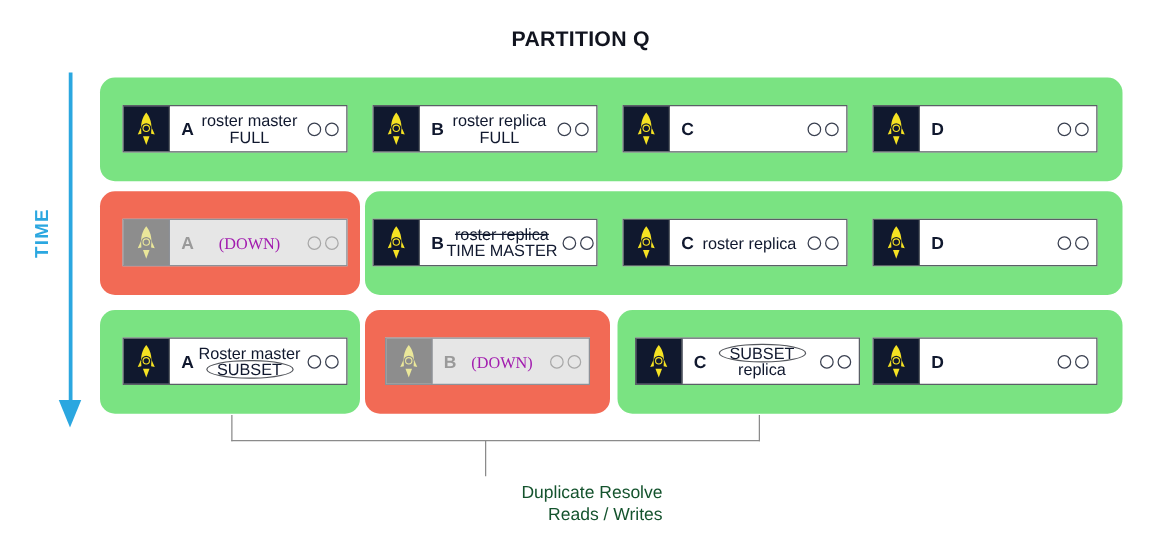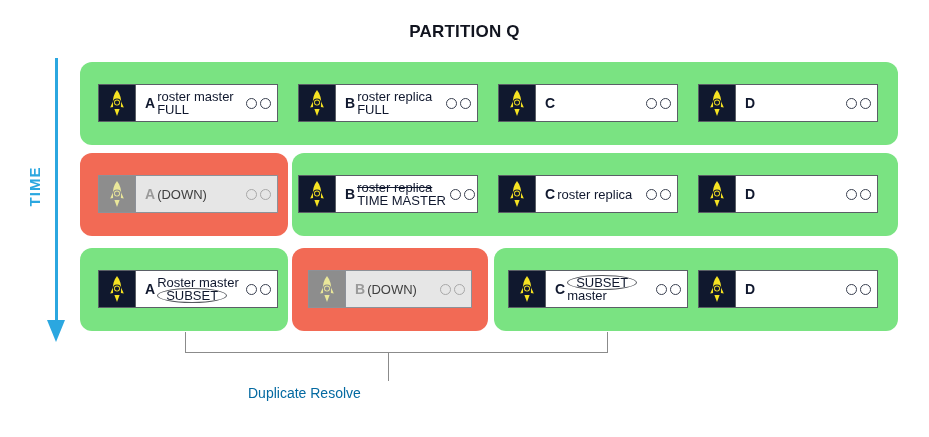--- a/index.html
+++ b/index.html
@@ -123,21 +123,21 @@
     font-size: 14px;
     font-weight: bold;
     color: #10182e;
     flex: 0 0 auto;
     line-height: 1;
   }
   .node.down .node-letter { color: #9a9a9a; }
 
   .node-text {
     flex: 1 1 auto;
-    text-align: left;
+    text-align: center;
     font-size: 13px;
     color: #10182e;
     line-height: 1.02;
     padding: 0 2px;
     white-space: nowrap;
   }
   .node-text .l1, .node-text .l2 { display: block; }
   .node-text.one-line { line-height: 1; }
   .strike { text-decoration: line-through; }
 
@@ -153,22 +153,23 @@
     left: 0;
     top: -1px;
     right: 0;
     bottom: -1px;
     border: 1px solid #55585e;
     border-radius: 50%;
     pointer-events: none;
   }
 
   .node-text.down-text {
-    color: #404040;
+    color: #a21caf;
     font-size: 13px;
+    font-family: Liberation Serif, serif;
   }
 
   .node-dots {
     flex: 0 0 auto;
     display: flex;
     align-items: center;
     gap: 3px;
     margin-left: 2px;
   }
   .dot {
@@ -212,23 +213,23 @@
     top: 352px;
     width: 1px;
     height: 29px;
     background: #8b8b8b;
   }
   #bracket-caption {
     position: absolute;
     left: 248px;
     top: 385px;
     width: 282px;
-    text-align: left;
+    text-align: right;
     font-size: 14px;
-    color: #0369a1;
+    color: #14532d;
     line-height: 1.25;
   }
   #bracket-caption span { display: block; }
 </style>
 </head>
 <body>
 
 <div id="canvas">
 
   <div id="title">PARTITION Q</div>
@@ -495,21 +496,21 @@
         <circle cx="9" cy="13.6" r="4.1" fill="#10182e"></circle>
         <circle cx="9" cy="13.6" r="3.0" fill="#f5e223"></circle>
         <circle cx="9" cy="13.6" r="2.1" fill="#10182e"></circle>
         <path d="M9 27 L6.4 20 L11.6 20 Z" fill="#f5e223"></path>
       </svg>
     </div>
     <div class="node-body">
       <span class="node-letter">C</span>
       <span class="node-text">
         <span class="l1"><span class="ellipsed">SUBSET</span></span>
-        <span class="l2">master</span>
+        <span class="l2">replica</span>
       </span>
       <span class="node-dots">
         <span class="dot"></span>
         <span class="dot"></span>
       </span>
     </div>
   </div>
 
   <div class="node" style="left:698px; top:270px; width:180px;">
     <div class="node-logo">
@@ -536,15 +537,16 @@
   </div>
 
   <div id="bracket">
     <div class="b-left"></div>
     <div class="b-right"></div>
     <div class="b-top"></div>
   </div>
   <div id="bracket-stem"></div>
   <div id="bracket-caption">
     <span>Duplicate Resolve</span>
+    <span>Reads / Writes</span>
   </div>
 
 </div>
 
 </body></html>

